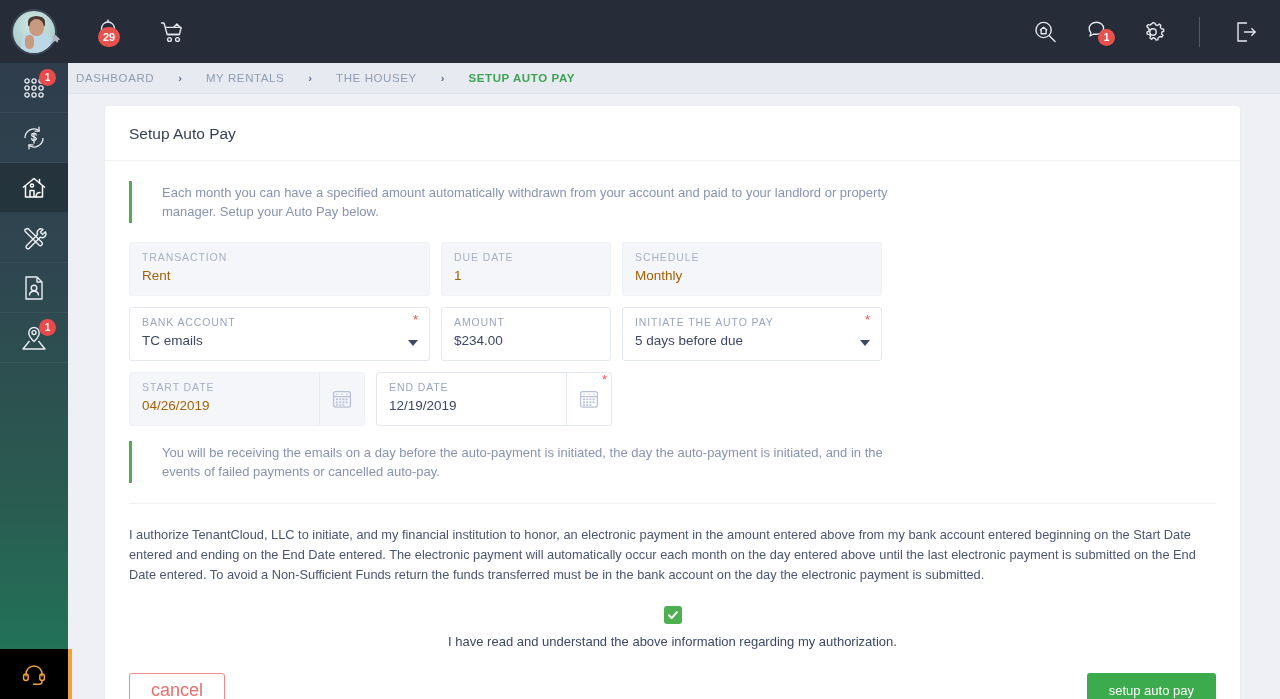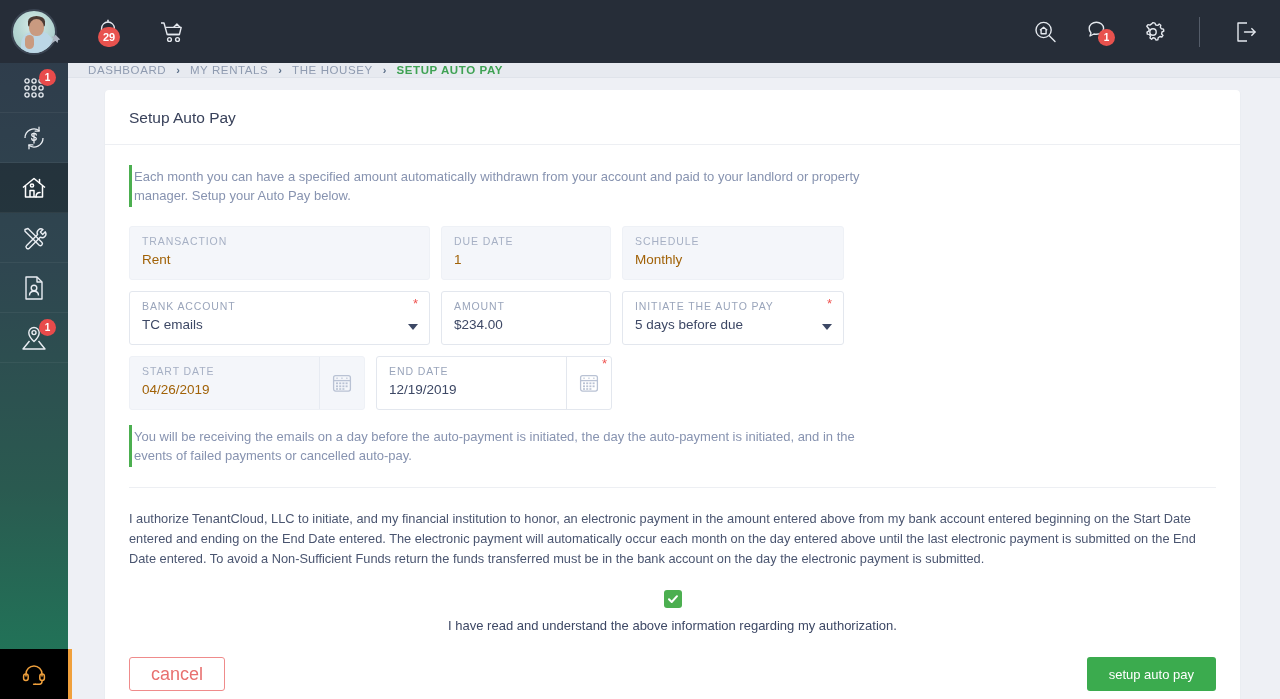--- a/index.html
+++ b/index.html
@@ -80,22 +80,22 @@
   .top-badge {
     position: absolute; background: #e8524e; color: #fff; border-radius: 11px;
     min-width: 20px; height: 20px; font-size: 11px; line-height: 20px; text-align: center;
     padding: 0 5px; font-weight: 700; left: 4px; top: 9px;
   }
   .top-badge.small { min-width: 17px; height: 17px; line-height: 17px; font-size: 10px; left: 13px; top: 11px; }
   .topbar-right { margin-left: auto; display: flex; align-items: center; gap: 26px; }
   .top-divider { width: 1px; height: 30px; background: #545c69; margin: 0 6px; }
 
   .breadcrumbs {
-    height: 15px; background: #e7eaf0; display: flex; align-items: center;
-    padding-left: 20px; gap: 10px; flex: none; border-bottom: 1px solid #dfe3ea;
+    height: 31px; background: #e7eaf0; display: flex; align-items: center;
+    padding-left: 8px; gap: 24px; flex: none; border-bottom: 1px solid #dfe3ea;
   }
   .crumb {
     font-size: 11.5px; letter-spacing: 0.6px; color: #8f9bb0; text-transform: uppercase;
     cursor: pointer;
   }
   .crumb.active { color: #3fa254; font-weight: 700; cursor: default; }
   .crumb-sep { color: #5c7089; font-size: 11px; font-weight: 700; }
 
   .content { flex: 1; background: #eef0f5; padding: 12px 40px 0 37px; overflow: hidden; }
 
@@ -103,36 +103,36 @@
     background: #fff; border-radius: 4px; box-shadow: 0 1px 2px rgba(40,50,70,0.07);
     min-height: 592px;
   }
   .card-header {
     padding: 19px 24px 17px 24px; border-bottom: 1px solid #edeff3;
   }
   .card-title { font-size: 15.5px; color: #38415a; }
   .card-body { padding: 20px 24px 0 24px; }
 
   .note {
-    border-left: 3px solid #4caf50; padding: 2px 0 2px 2px;
+    border-left: 3px solid #4caf50; padding: 2px 0 2px 30px;
     color: #8793b0; font-size: 13px; line-height: 19px; max-width: 760px;
     margin-bottom: 19px;
   }
   .note.second { margin-top: 15px; margin-bottom: 0; }
 
   .field-row { display: flex; gap: 11px; margin-bottom: 11px; }
 
   .field {
     position: relative; height: 54px; border: 1px solid #e3e7ee; border-radius: 3px;
     background: #fff; padding: 8px 12px 0 12px;
   }
   .field.disabled { background: #f4f6fa; border-color: #eef1f6; }
   .field.w1 { width: 301px; }
   .field.w2 { width: 170px; }
-  .field.w3 { width: 222px; }
+  .field.w3 { width: 260px; }
   .field.w-date { width: 236px; padding-right: 48px; }
   .field-label {
     font-size: 10.5px; letter-spacing: 0.9px; text-transform: uppercase;
     color: #9aa5bb; margin-bottom: 5px;
   }
   .field.disabled .field-label { color: #a6b0c4; }
   .field-value { font-size: 13.5px; color: #3d4865; }
   .field.disabled .field-value { color: #a16207; }
   .req {
     position: absolute; right: 11px; top: 7px; color: #ef5350; font-size: 13px; line-height: 10px;

